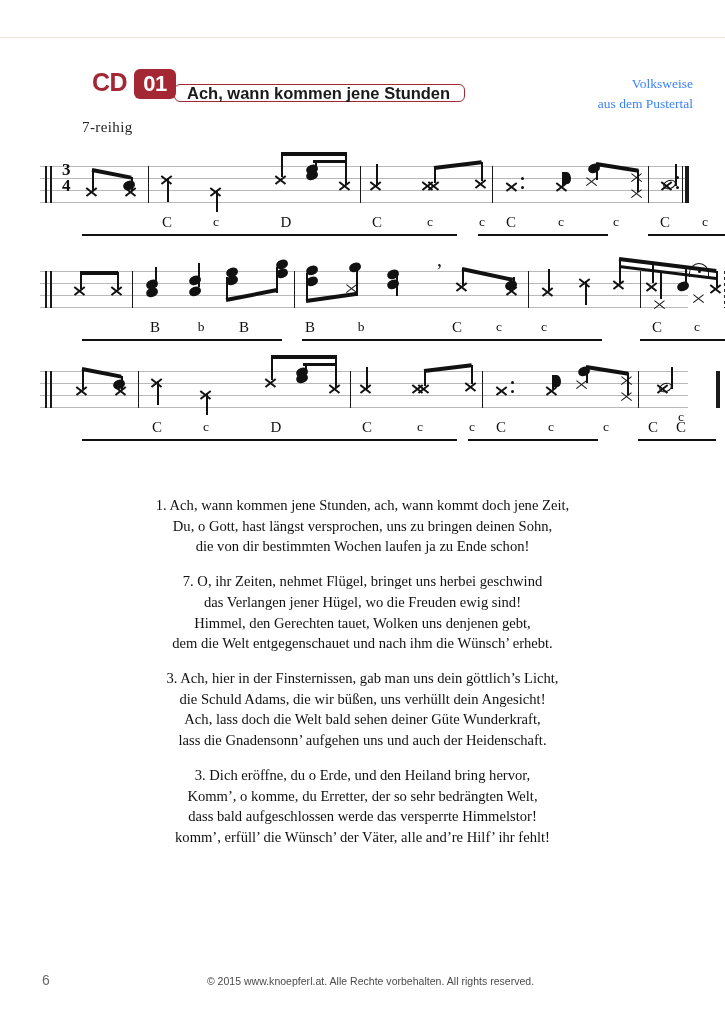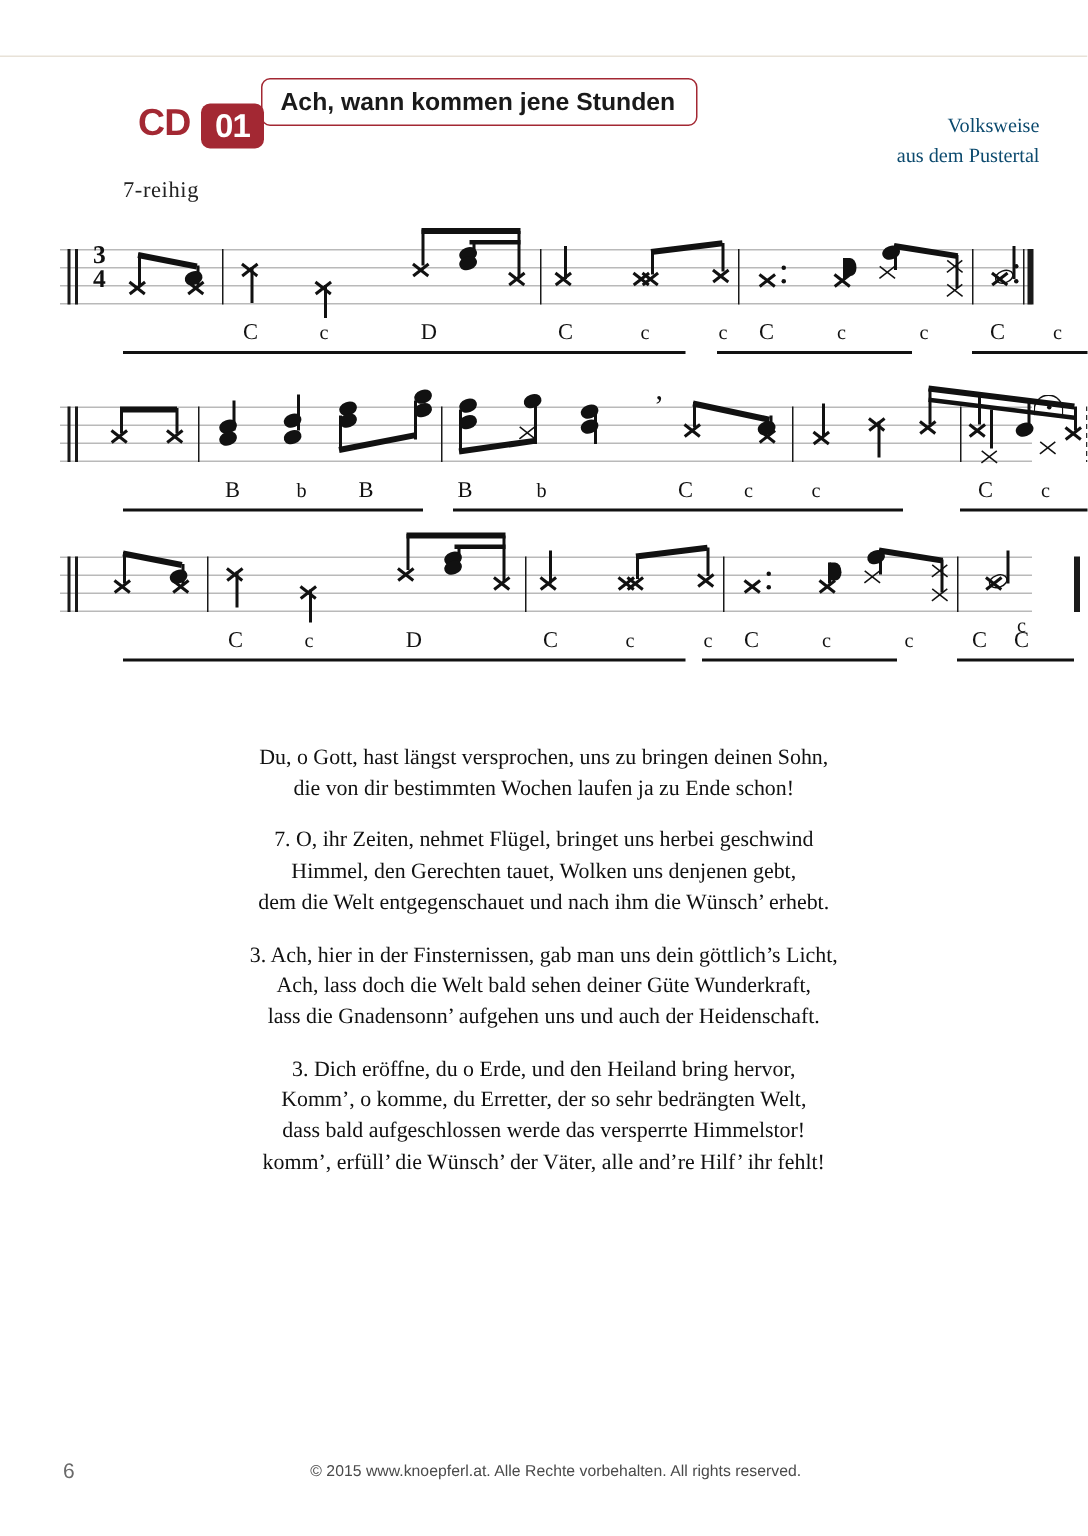--- a/index.html
+++ b/index.html
@@ -28,35 +28,35 @@
     position:absolute;left:134px;top:69px;
     width:42px;height:30px;
     background:#a32833;border-radius:6px;
     color:#ffffff;
     font-family:"Liberation Sans", sans-serif;
     font-weight:bold;font-size:22px;
     display:flex;align-items:center;justify-content:center;
     letter-spacing:-0.5px;
   }
   .title-pill{
-    position:absolute;left:174px;top:52px;
-    height:32px;box-sizing:border-box;
+    position:absolute;left:174px;top:84px;
+    height:18px;box-sizing:border-box;
     border:1.6px solid #a32833;border-radius:6px;
     padding:0 14px 0 12px;
     display:flex;align-items:center;
     color:#1a1a1a;
     font-family:"Liberation Sans", sans-serif;
     font-weight:bold;font-size:16.5px;
     white-space:nowrap;
   }
   .attribution{
     position:absolute;right:32px;top:74px;
     text-align:right;
     font-family:"Liberation Serif", serif;
-    font-size:13.5px;color:#0c4a6e;line-height:1.45;
+    font-size:13.5px;color:#3b82f6;line-height:1.45;
   }
   .rows-label{
     position:absolute;left:82px;top:119px;
     font-family:"Liberation Serif", serif;
     font-size:15px;color:#222;letter-spacing:0.4px;
   }
 
   
   .system{position:absolute;left:40px;width:648px;height:92px;}
   .staff{position:absolute;left:0;top:16px;width:648px;height:36px;}
@@ -474,30 +474,33 @@
       <div class="ch" style="left:641px;">C</div>
     </div>
 
     <div class="ubar" style="left:42px;width:375px;"></div>
     <div class="ubar" style="left:428px;width:130px;"></div>
     <div class="ubar" style="left:598px;width:78px;"></div>
   </div>
 
   <div class="lyrics">
     <div class="verse">
+      <div>1. Ach, wann kommen jene Stunden, ach, wann kommt doch jene Zeit,</div>
       <div>Du, o Gott, hast längst versprochen, uns zu bringen deinen Sohn,</div>
       <div>die von dir bestimmten Wochen laufen ja zu Ende schon!</div>
     </div>
     <div class="verse">
       <div>7. O, ihr Zeiten, nehmet Flügel, bringet uns herbei geschwind</div>
+      <div>das Verlangen jener Hügel, wo die Freuden ewig sind!</div>
       <div>Himmel, den Gerechten tauet, Wolken uns denjenen gebt,</div>
       <div>dem die Welt entgegenschauet und nach ihm die Wünsch’ erhebt.</div>
     </div>
     <div class="verse">
       <div>3. Ach, hier in der Finsternissen, gab man uns dein göttlich’s Licht,</div>
+      <div>die Schuld Adams, die wir büßen, uns verhüllt dein Angesicht!</div>
       <div>Ach, lass doch die Welt bald sehen deiner Güte Wunderkraft,</div>
       <div>lass die Gnadensonn’ aufgehen uns und auch der Heidenschaft.</div>
     </div>
     <div class="verse">
       <div>3. Dich eröffne, du o Erde, und den Heiland bring hervor,</div>
       <div>Komm’, o komme, du Erretter, der so sehr bedrängten Welt,</div>
       <div>dass bald aufgeschlossen werde das versperrte Himmelstor!</div>
       <div>komm’, erfüll’ die Wünsch’ der Väter, alle and’re Hilf’ ihr fehlt!</div>
     </div>
   </div>

